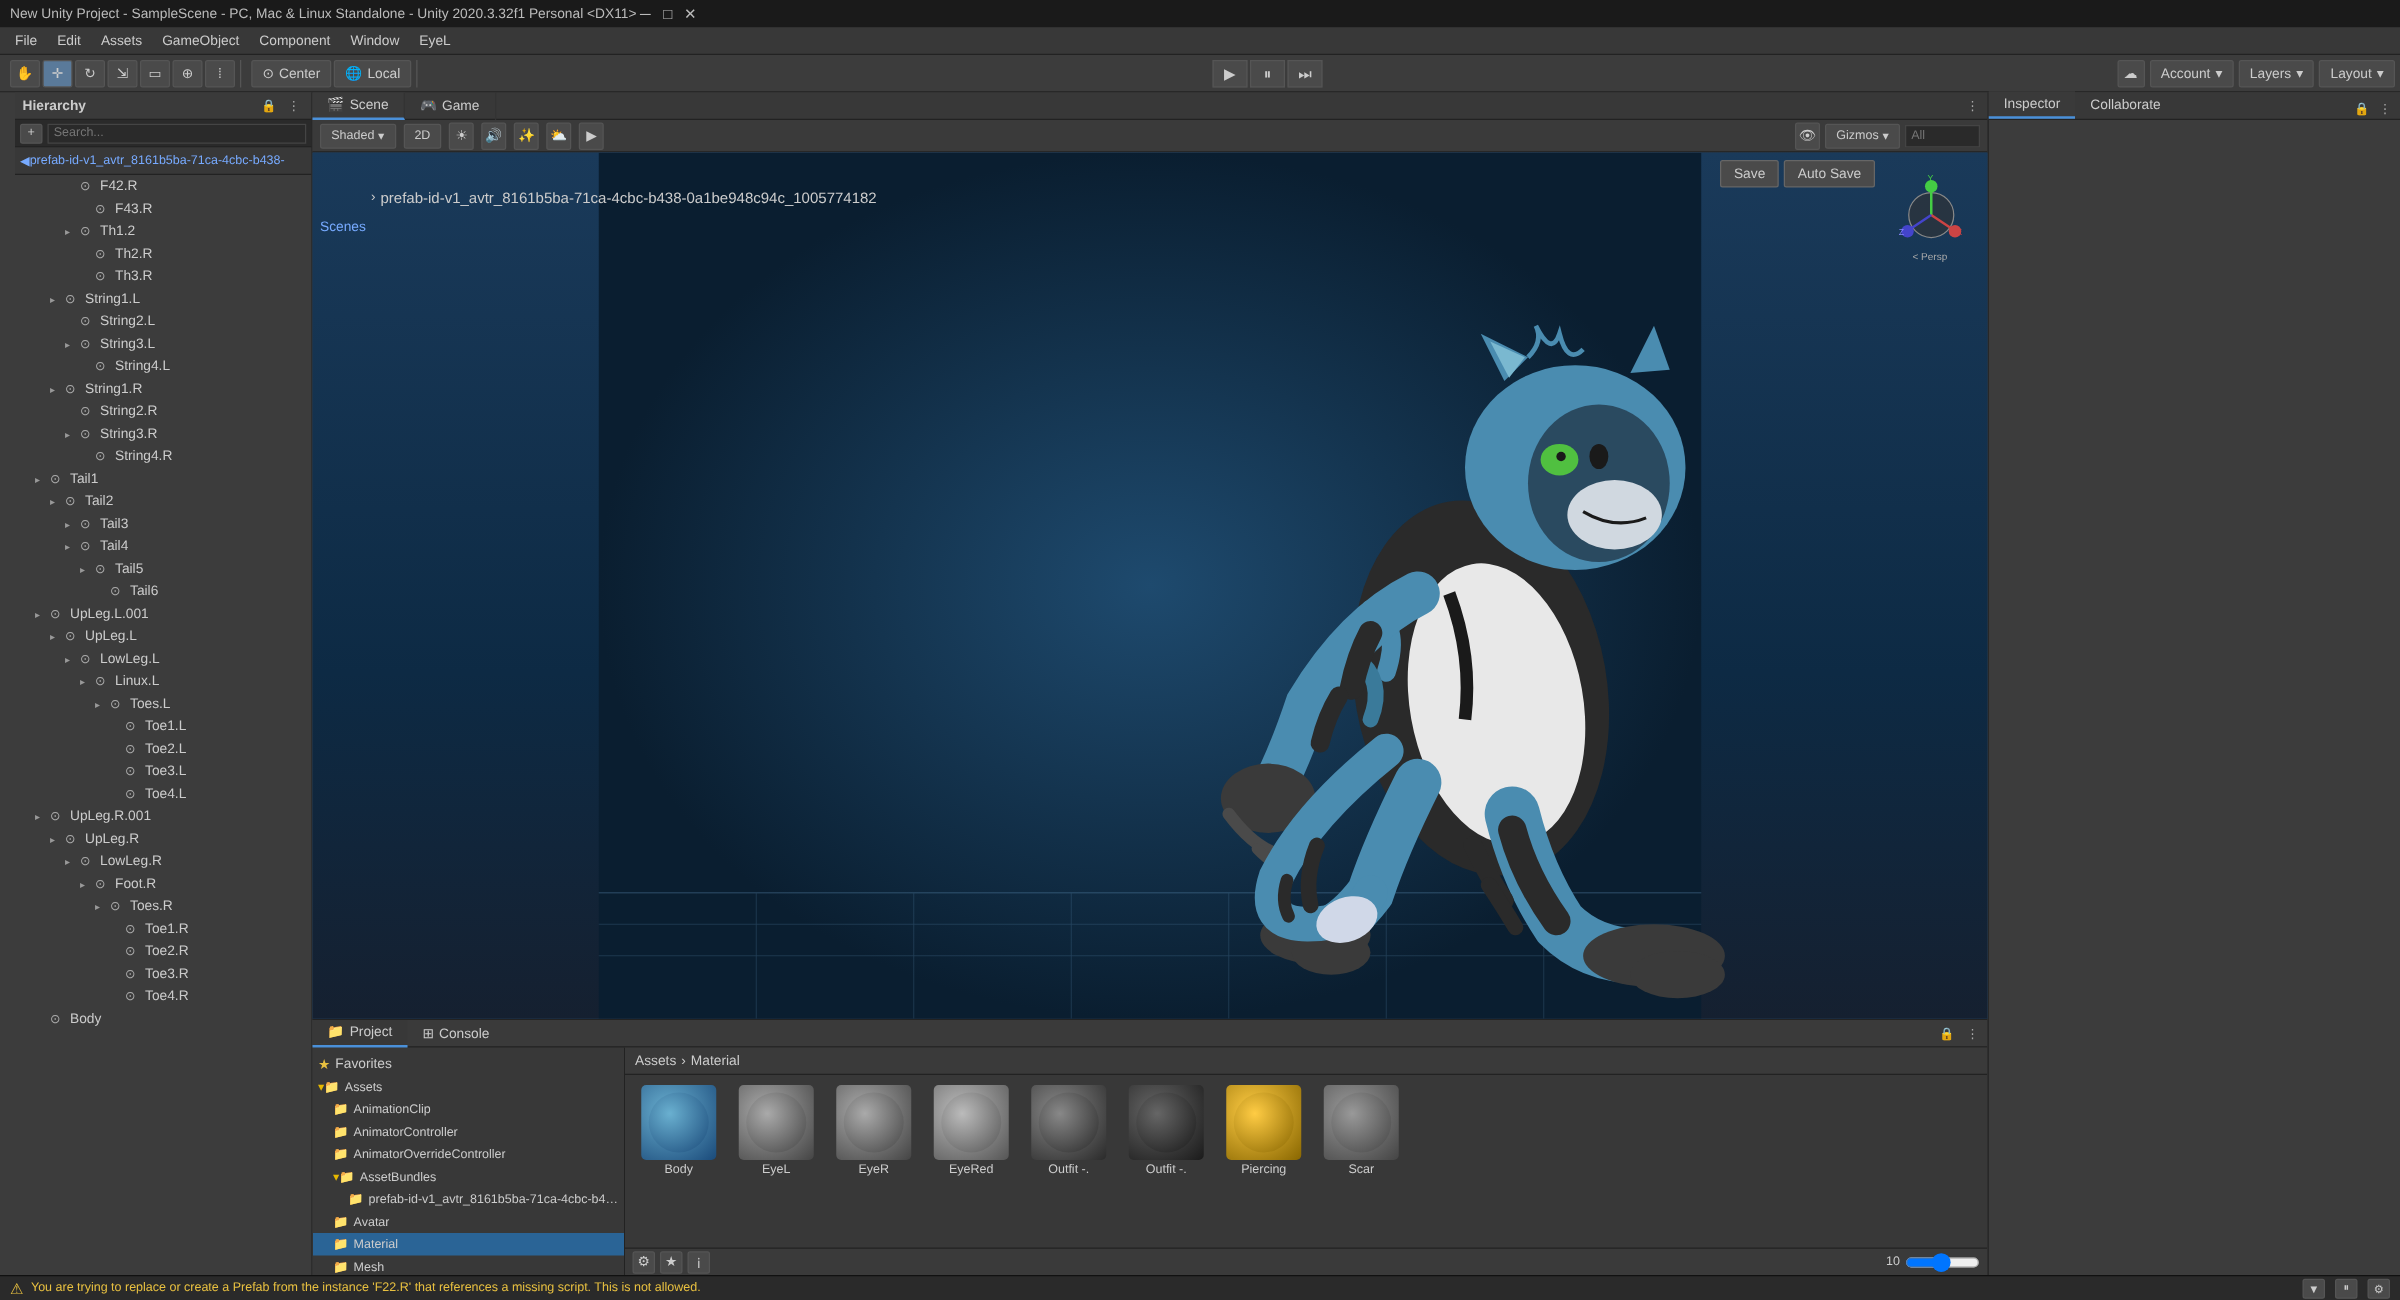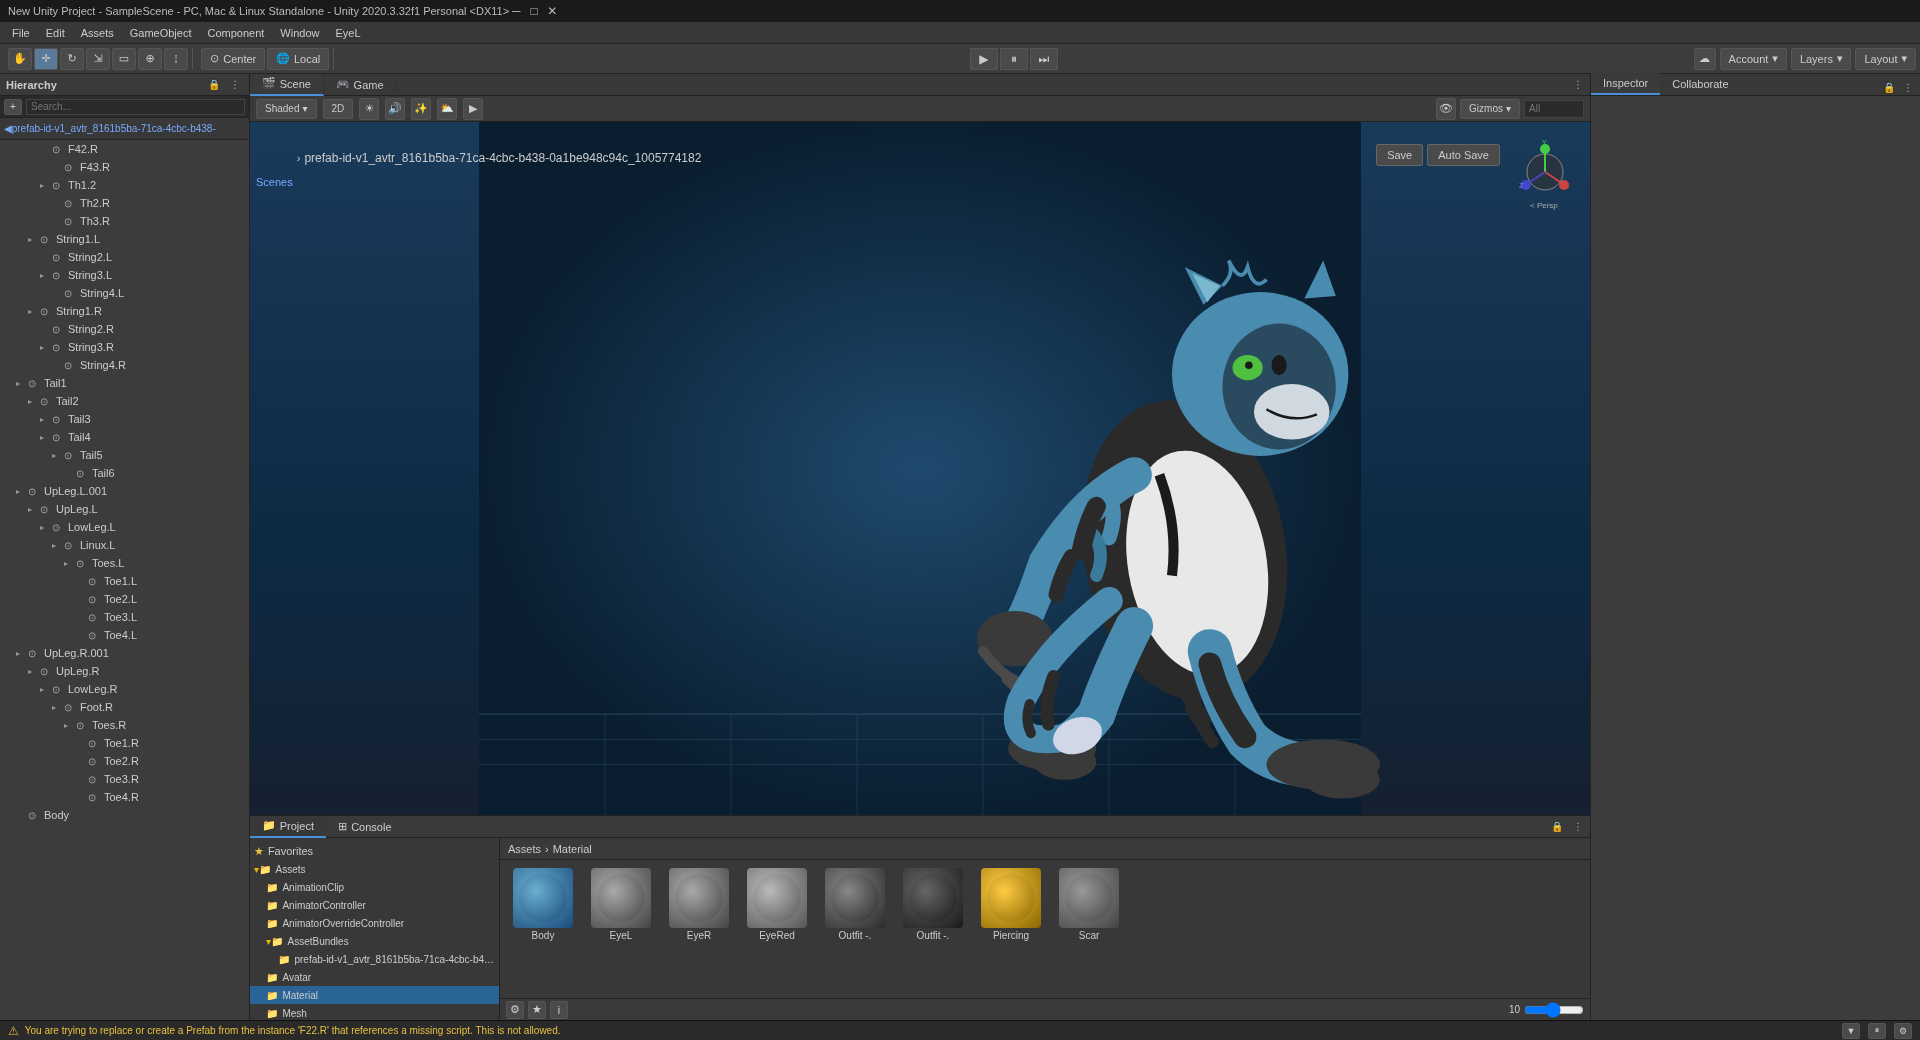--- a/index.html
+++ b/index.html
@@ -67,20 +67,21 @@
     }
 
     
     #hierarchy-panel {
       width: 250px;
       background: #3c3c3c;
       border-right: 1px solid #222;
       display: flex;
       flex-direction: column;
       min-height: 0;
+      padding-left: 12px;
     }
     .panel-header {
       background: #3a3a3a;
       height: 22px;
       display: flex;
       align-items: center;
       padding: 0 6px;
       border-bottom: 1px solid #222;
       gap: 4px;
     }
@@ -198,21 +199,21 @@
     }
 
     
     .save-buttons {
       position: absolute;
       top: 6px; right: 90px;
       display: flex; gap: 4px;
     }
     .save-btn {
       height: 22px; padding: 0 10px; background: #4a4a4a; border: 1px solid #666;
-      color: #ccc; cursor: pointer; font-size: 11px; border-radius: 2px; margin-top: 16px;
+      color: #ccc; cursor: pointer; font-size: 11px; border-radius: 2px;
     }
 
     
     #right-panel {
       width: 330px;
       background: #3c3c3c;
       border-left: 1px solid #222;
       display: flex;
       flex-direction: column;
     }

